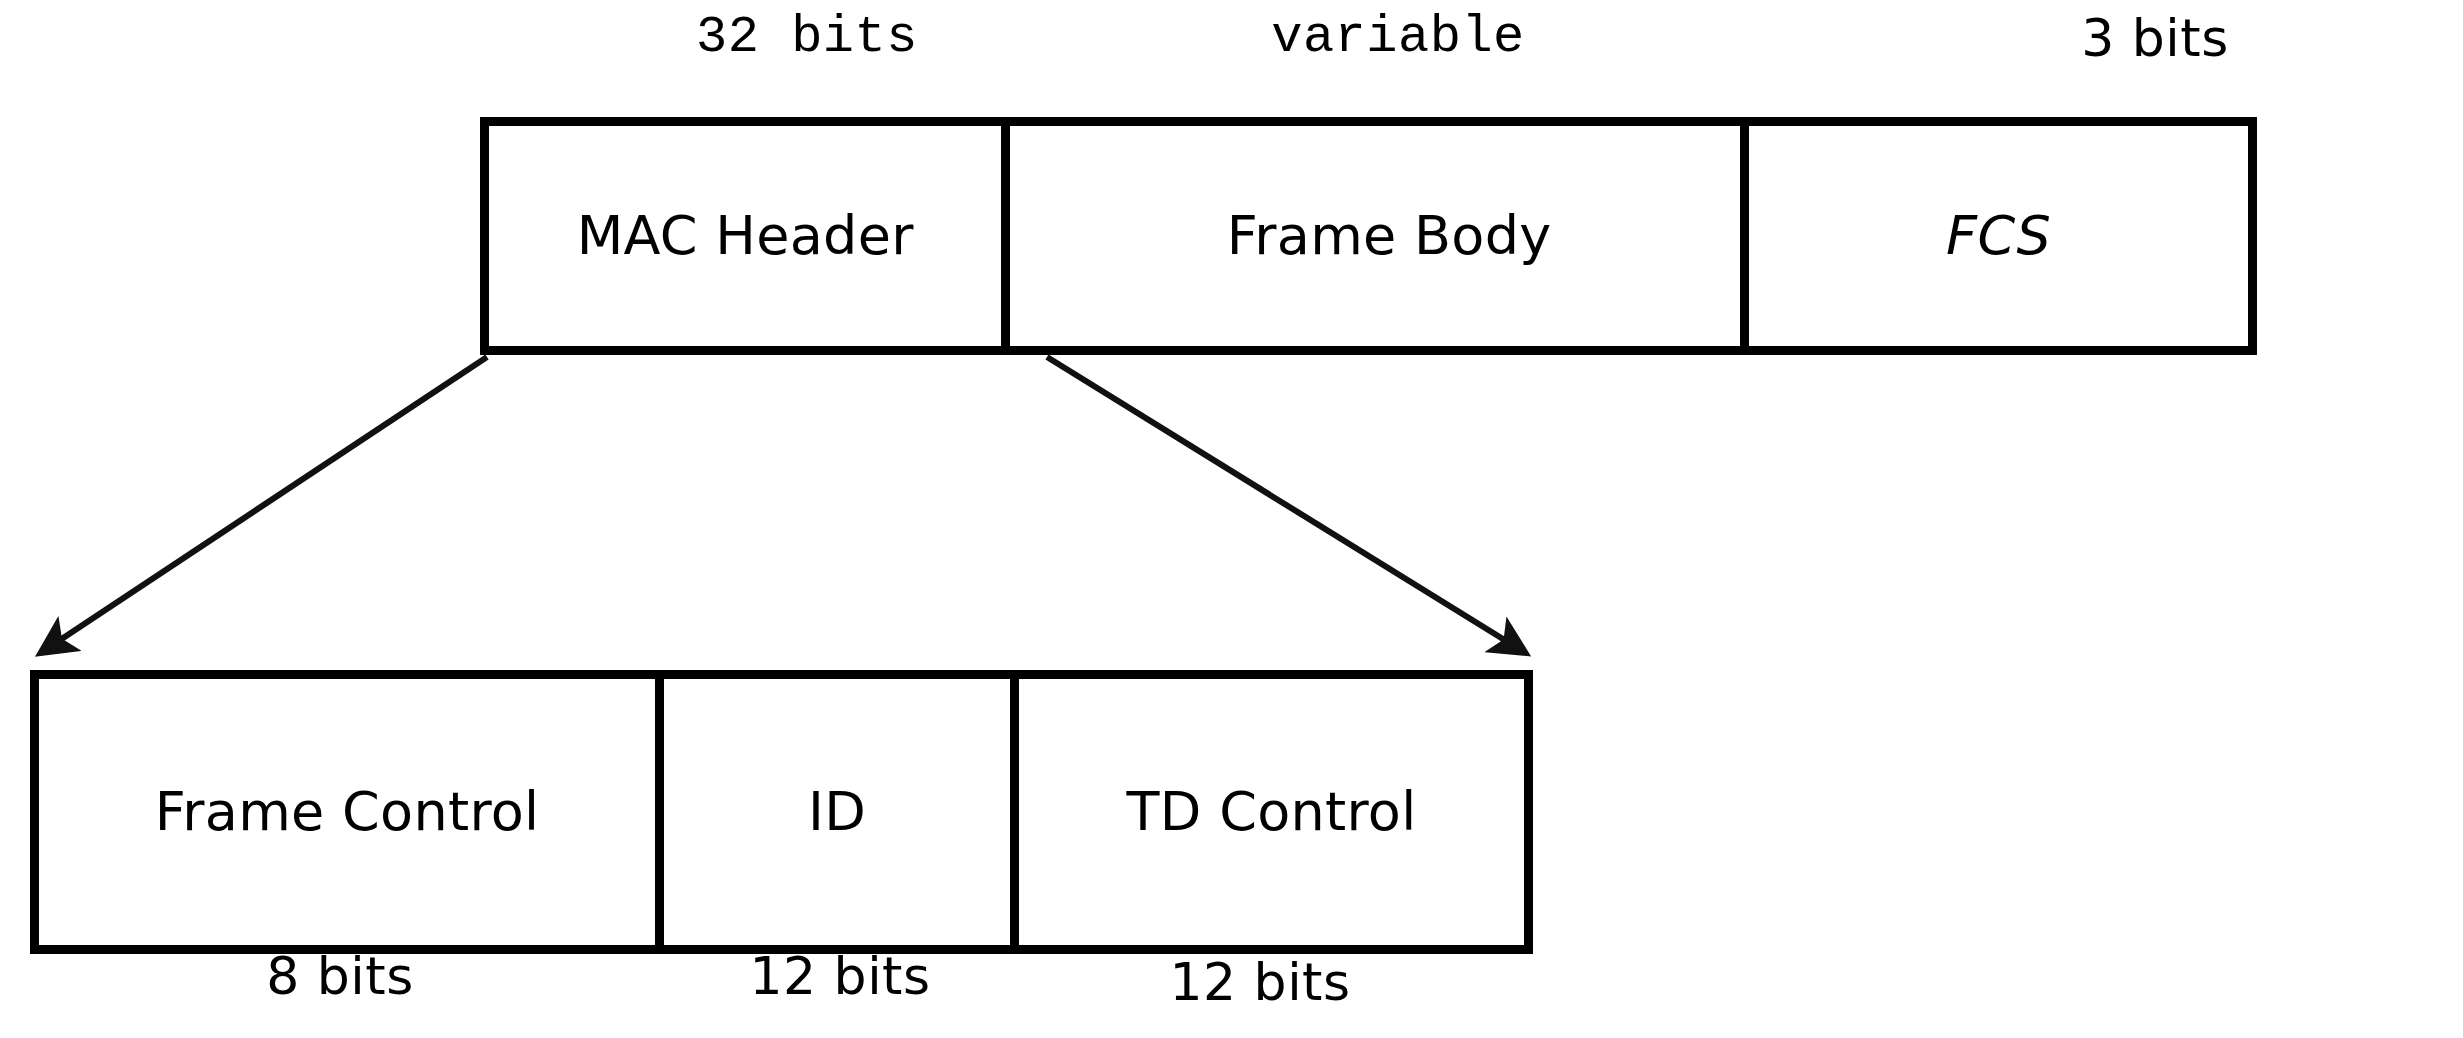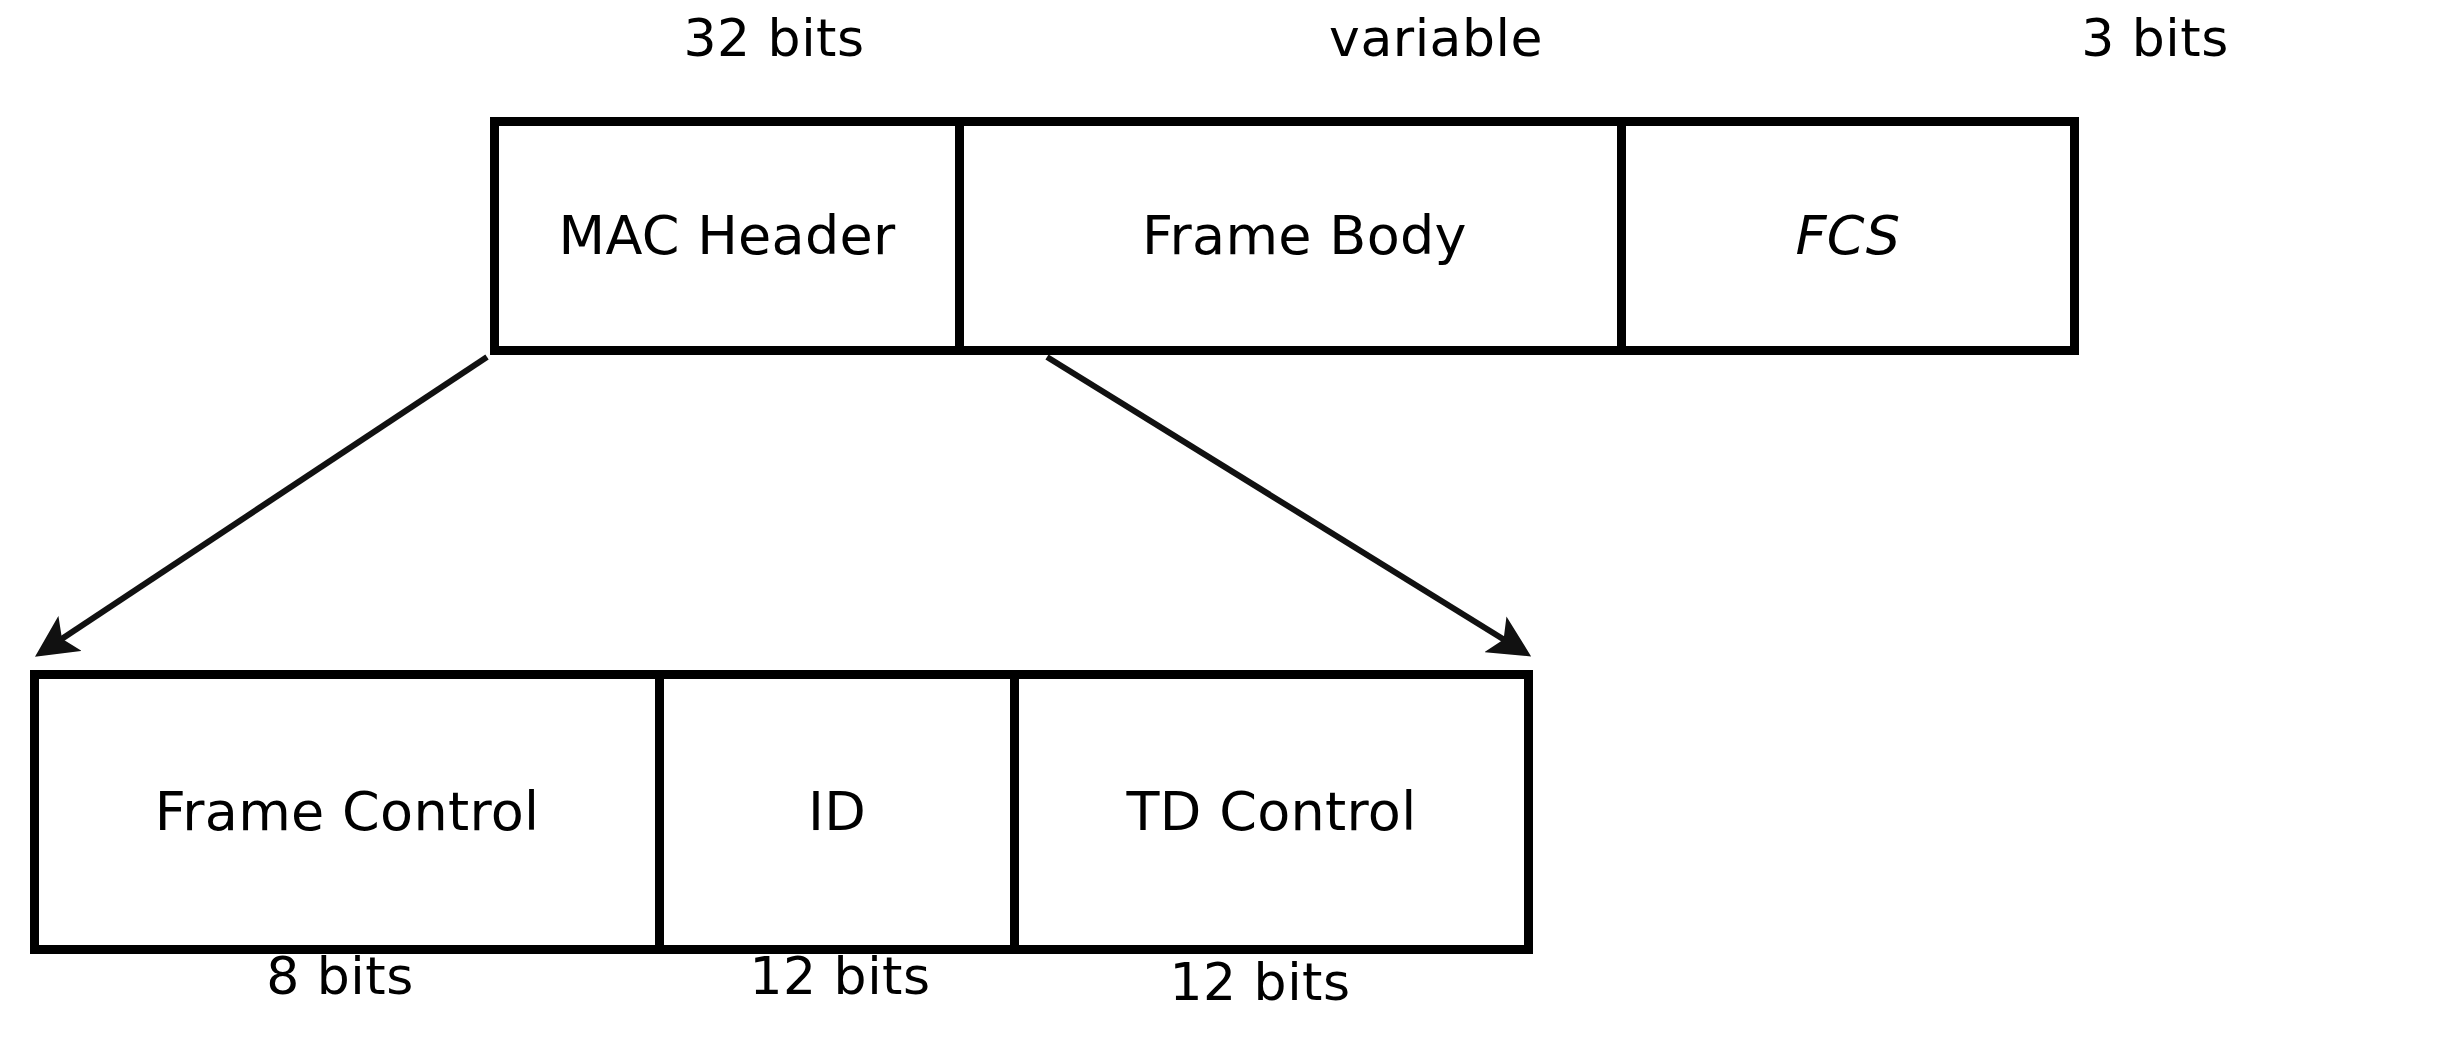--- a/index.html
+++ b/index.html
@@ -52,23 +52,23 @@
     line-height: 1;
     white-space: nowrap;
     letter-spacing: 0.3px;
   }
   .field-cell + .field-cell {
     border-left: 9px solid #000000;
   }
 
   
   #top-frame-row {
-    left: 490px;
+    left: 480px;
     top: 117px;
-    width: 1589px;
+    width: 1777px;
     height: 238px;
   }
   #top-frame-row .cell-mac-header { width: 574px; }
   #top-frame-row .cell-frame-body { width: 823px; padding-left: 28px; }
   #top-frame-row .cell-fcs        { width: 568px; font-style: italic; }
 
   
   #mac-header-detail-row {
     left: 30px;
     top: 670px;
@@ -83,22 +83,22 @@
   #expansion-arrows {
     position: absolute;
     left: 0;
     top: 0;
     width: 2463px;
     height: 1038px;
     pointer-events: none;
   }
 
   
-  #label-mac-header-size { left: 634px;  top: 12px;  width: 280px; }
-  #label-frame-body-size { left: 1296px; top: 12px;  width: 280px; }
+  #label-mac-header-size { left: 667px;  top: 12px;  width: 280px; font-family: Liberation Mono, monospace; }
+  #label-frame-body-size { left: 1258px; top: 12px;  width: 280px; font-family: Liberation Mono, monospace; }
   #label-fcs-size        { left: 2015px; top: 12px;  width: 280px; }
 
   
   #label-frame-control-size { left: 200px;  top: 950px; width: 280px; }
   #label-id-size            { left: 690px;  top: 950px; width: 300px; }
   #label-td-control-size    { left: 1110px; top: 956px; width: 300px; }
 </style>
 </head>
 <body>
 

